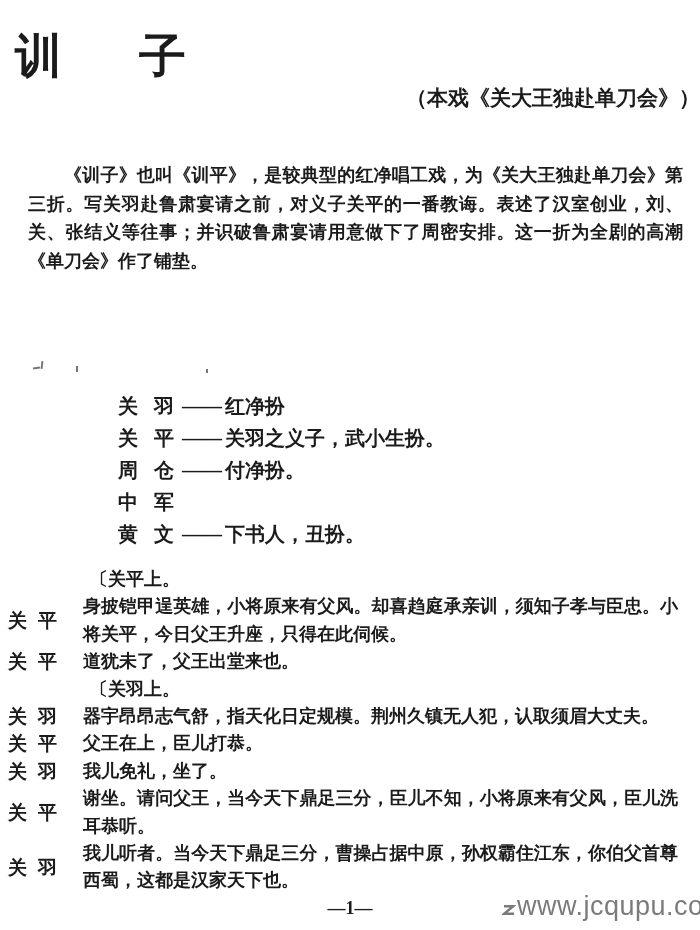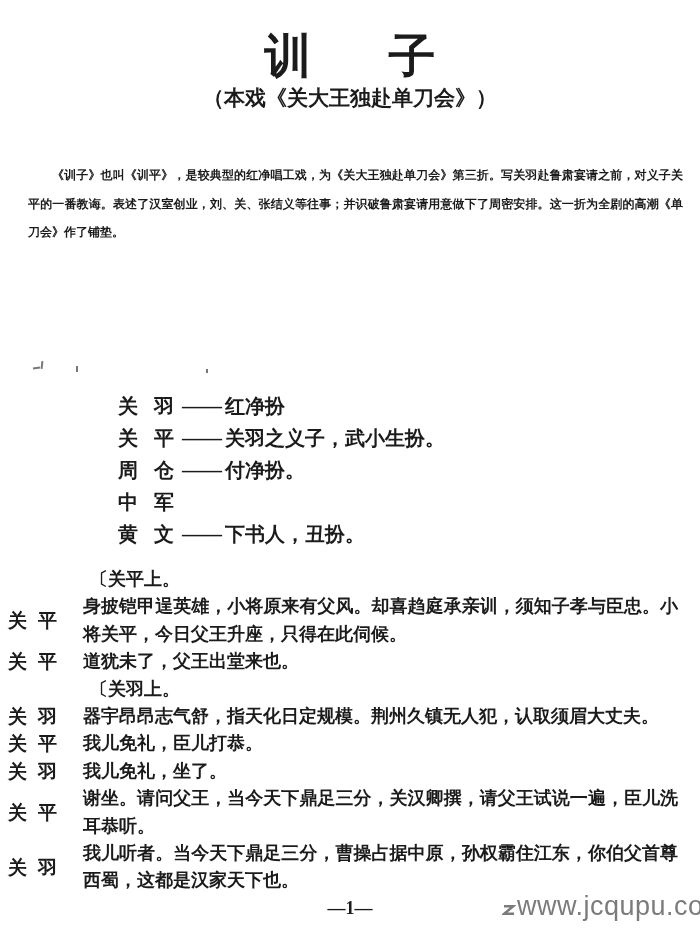--- a/index.html
+++ b/index.html
@@ -2,31 +2,31 @@
 <html><head>
 <meta charset="utf-8">
 <style>
   html,body{margin:0;padding:0;}
   body{
     width:700px;height:930px;position:relative;overflow:hidden;
     background:#ffffff;color:#1b1b1b;
     font-family:"Liberation Serif", serif;
   }
   .page-title{
-    position:absolute;top:-4px;left:0;width:100%;text-align:center;
+    position:absolute;top:-4px;left:0;width:100%;
     font-size:47px;font-weight:900;line-height:58px;
     letter-spacing:15px;text-indent:15px;white-space:nowrap;
   }
   .subtitle{
-    position:absolute;top:84px;left:0;width:100%;text-align:center;
+    position:absolute;top:84px;left:0;width:100%;text-align:right;
     font-size:21px;font-weight:700;line-height:28px;white-space:nowrap;
   }
   .intro{
     position:absolute;top:161px;left:28px;width:655px;
-    font-size:12px;line-height:28.5px;font-weight:700;
+    font-size:18px;line-height:28.5px;font-weight:700;
     text-align:justify;text-justify:inter-ideograph;
   }
   .intro p{margin:0;text-indent:2em;}
   .cast{
     position:absolute;top:390px;left:118px;
     font-size:20px;font-weight:700;
   }
   .cast-row{height:32px;line-height:32px;white-space:nowrap;}
   .cast-name{display:inline-block;letter-spacing:16px;margin-right:-8px;}
   .cast-dash{margin-right:3px;}
@@ -121,31 +121,31 @@
       <span class="line-text">〔关羽上。</span>
     </div>
 
     <div class="entry speech">
       <span class="speaker">关羽</span>
       <span class="line-text">器宇昂昂志气舒，指天化日定规模。荆州久镇无人犯，认取须眉大丈夫。</span>
     </div>
 
     <div class="entry speech">
       <span class="speaker">关平</span>
-      <span class="line-text">我儿免礼，臣儿打恭。</span>
+      <span class="line-text">父王在上，臣儿打恭。</span>
     </div>
 
     <div class="entry speech">
       <span class="speaker">关羽</span>
       <span class="line-text">我儿免礼，坐了。</span>
     </div>
 
     <div class="entry speech">
       <span class="speaker">关平</span>
-      <span class="line-text">谢坐。请问父王，当今天下鼎足三分，关汉卿撰，请父王试说一遍，臣儿洗耳恭听。</span>
+      <span class="line-text">谢坐。请问父王，当今天下鼎足三分，臣儿不知，小将原来有父风，臣儿洗耳恭听。</span>
     </div>
 
     <div class="entry speech">
       <span class="speaker">关羽</span>
       <span class="line-text">我儿听者。当今天下鼎足三分，曹操占据中原，孙权霸住江东，你伯父首尊西蜀，这都是汉家天下也。</span>
     </div>
   </div>
 
 <div class="page-number">—1—</div>
 

